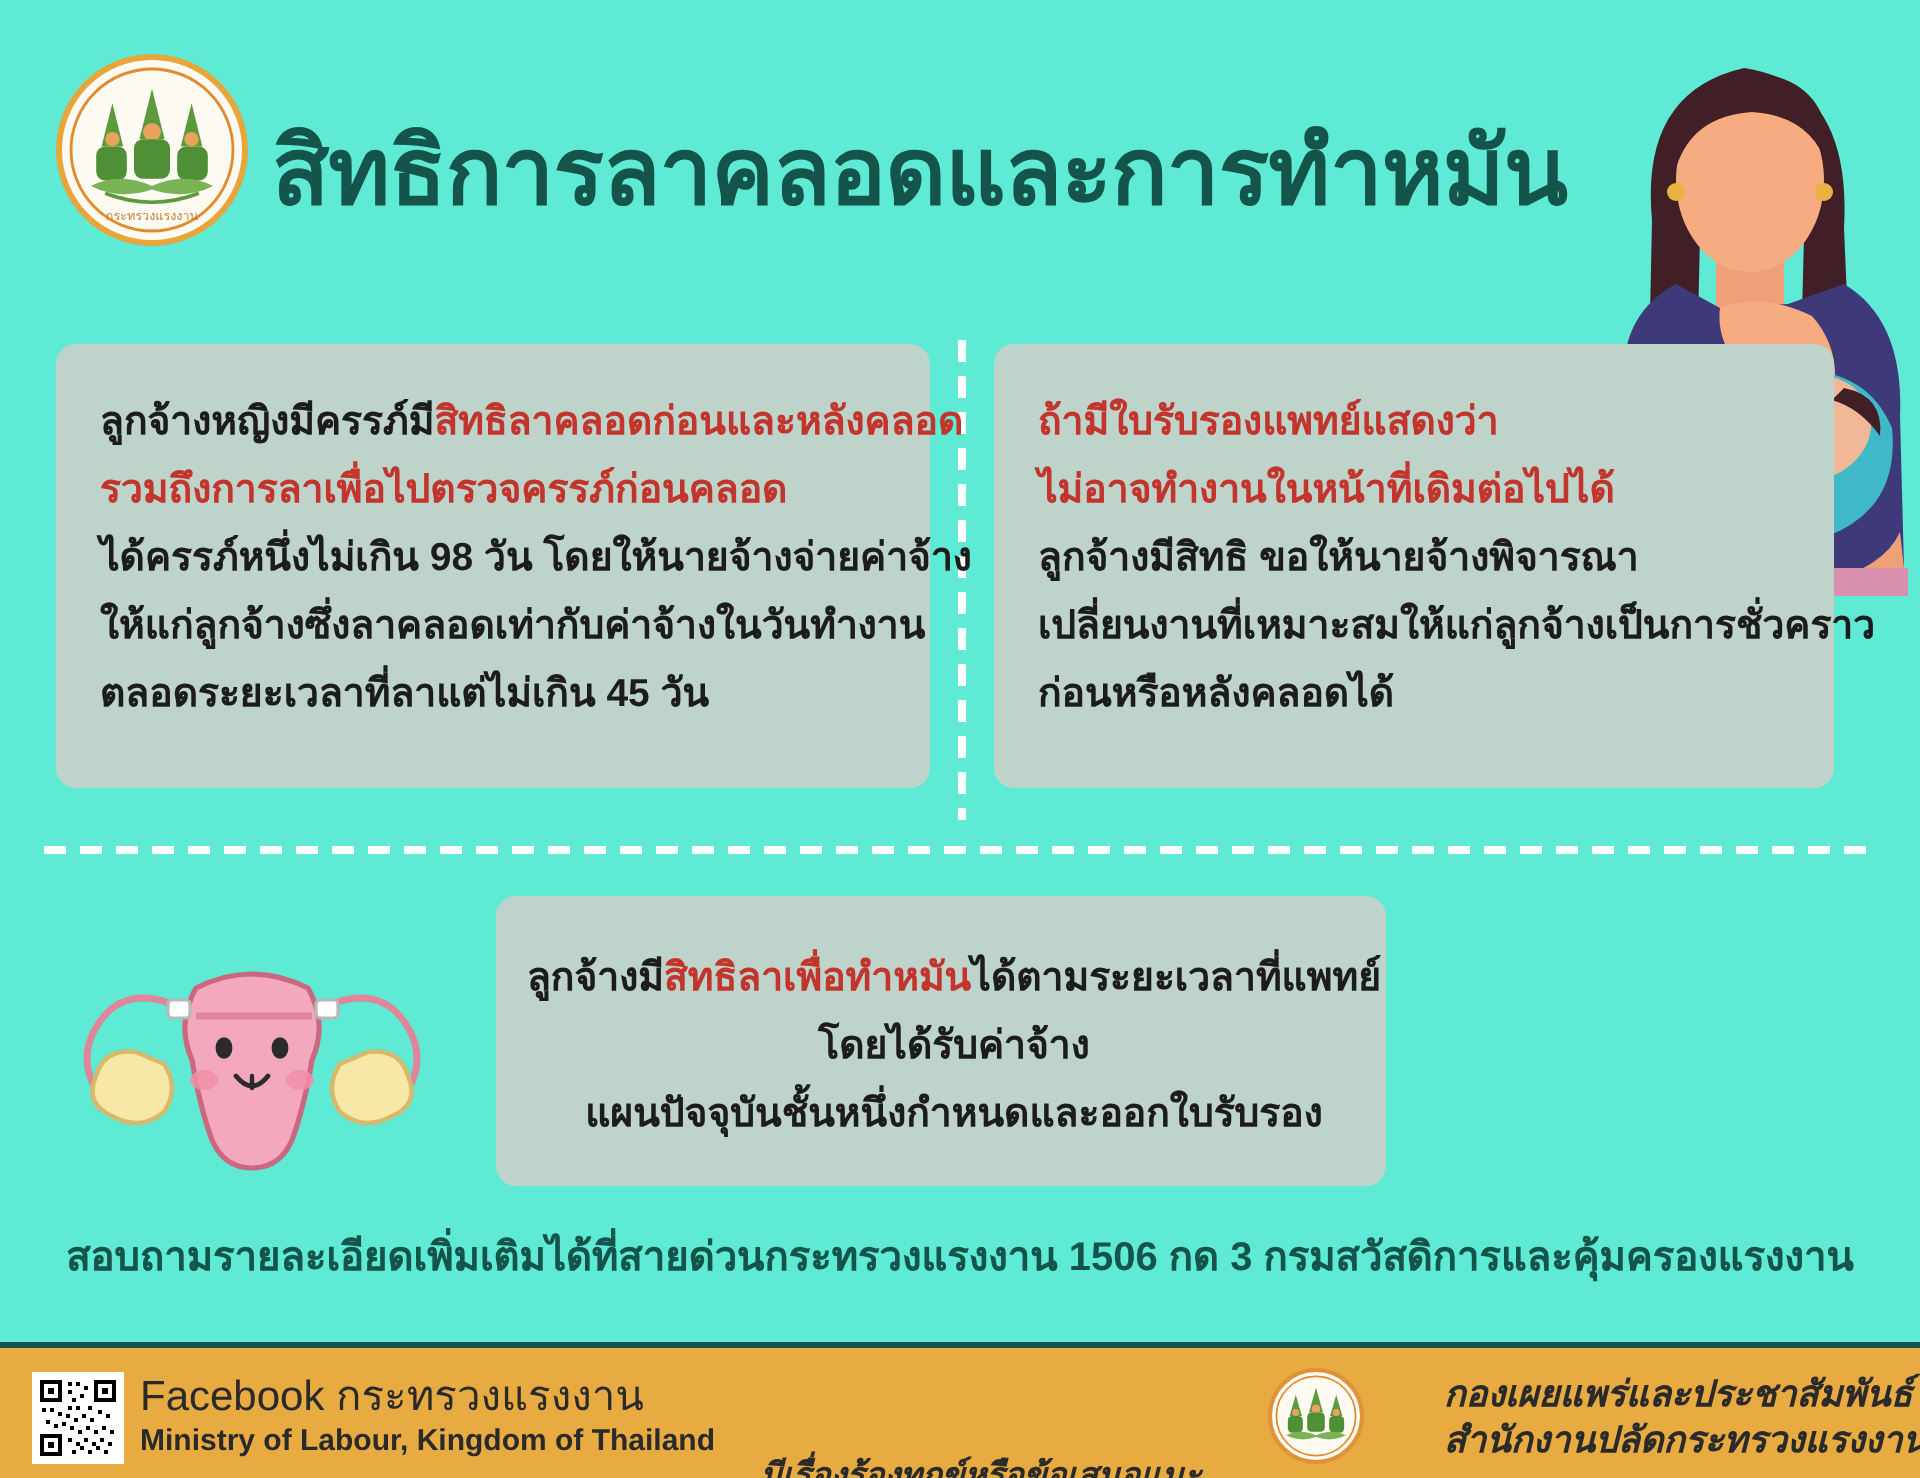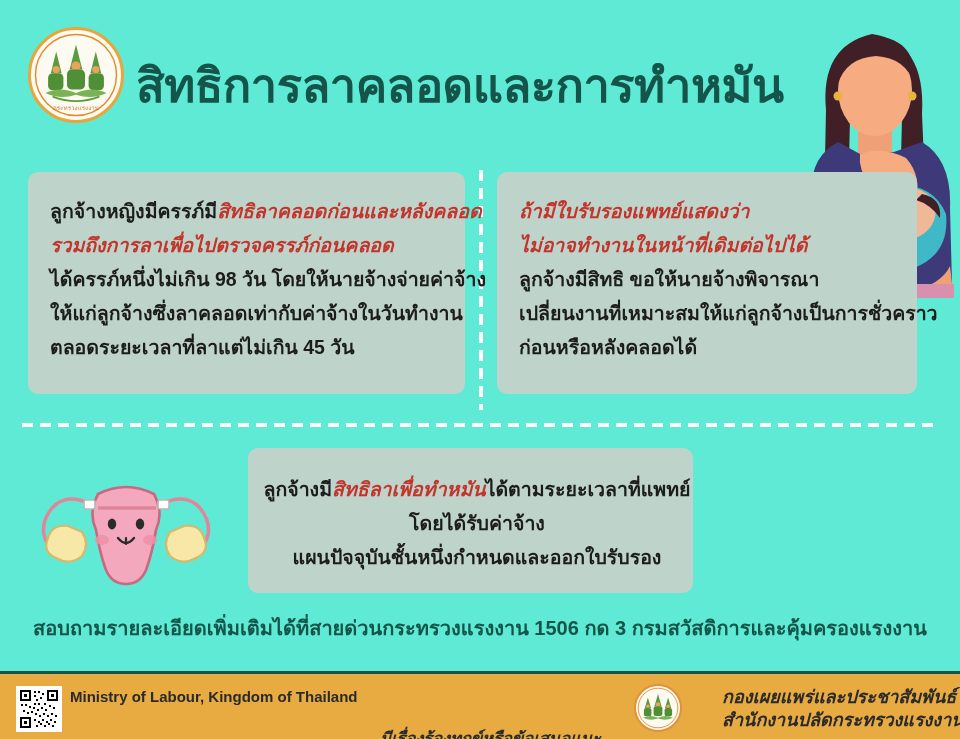--- a/index.html
+++ b/index.html
@@ -85,21 +85,21 @@
     color: #1c1c1c;
   }
 
   .card p {
     font-size: 19.5px;
     line-height: 34px;
     font-weight: 600;
     white-space: nowrap;
   }
 
-  .card .hl { color: #c2352c; font-style: italic; }
+  .card .hl { color: #c2352c; }
 
   #card-left {
     left: 28px; top: 172px;
     width: 437px; height: 222px;
     padding: 22px 0 0 22px;
   }
 
   #card-right {
     left: 497px; top: 172px;
     width: 420px; height: 222px;
@@ -437,20 +437,21 @@
           <rect x="18" y="37" width="2" height="2"></rect>
             <rect x="26" y="37" width="2" height="2"></rect>
             <rect x="34" y="37" width="2" height="2"></rect>
           <rect x="30" y="35" width="2" height="2"></rect>
             <rect x="22" y="35" width="2" height="2"></rect>
         </g>
       </svg>
     </div>
 
     <div class="fb-block">
+      <div class="fb-line1">Facebook กระทรวงแรงงาน</div>
       <div class="fb-line2">Ministry of Labour, Kingdom of Thailand</div>
     </div>
 
     <div class="complaint-block">
       <div class="complaint-line1">มีเรื่องร้องทุกข์หรือข้อเสนอแนะ</div>
       <div class="complaint-line2">
         <span>ติดต่อสายด่วน</span>
         <span class="phone-badge">☎</span>
         <span class="hotline-number">1506</span>
       </div>

